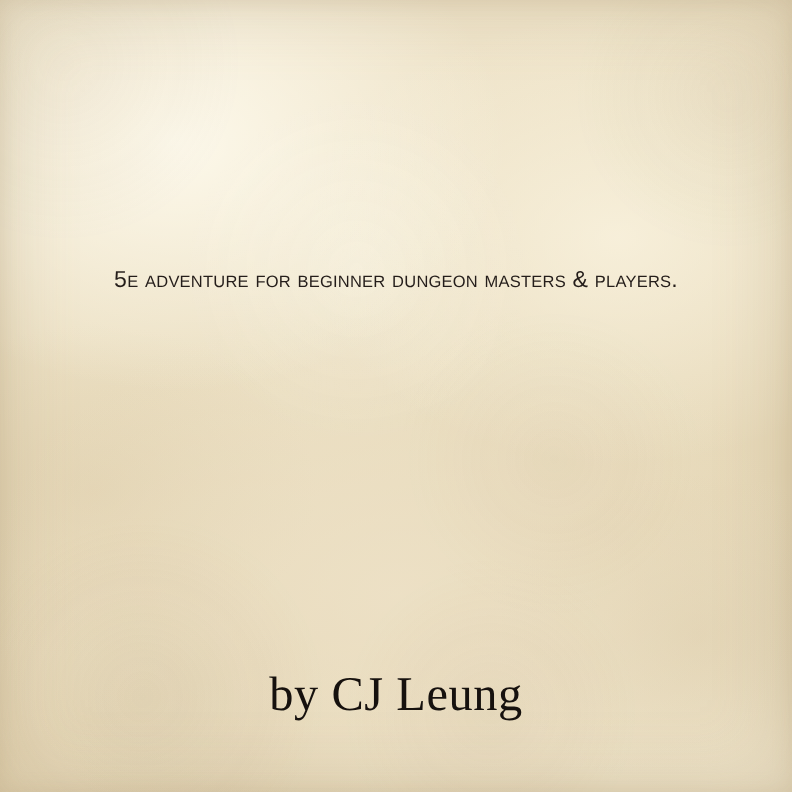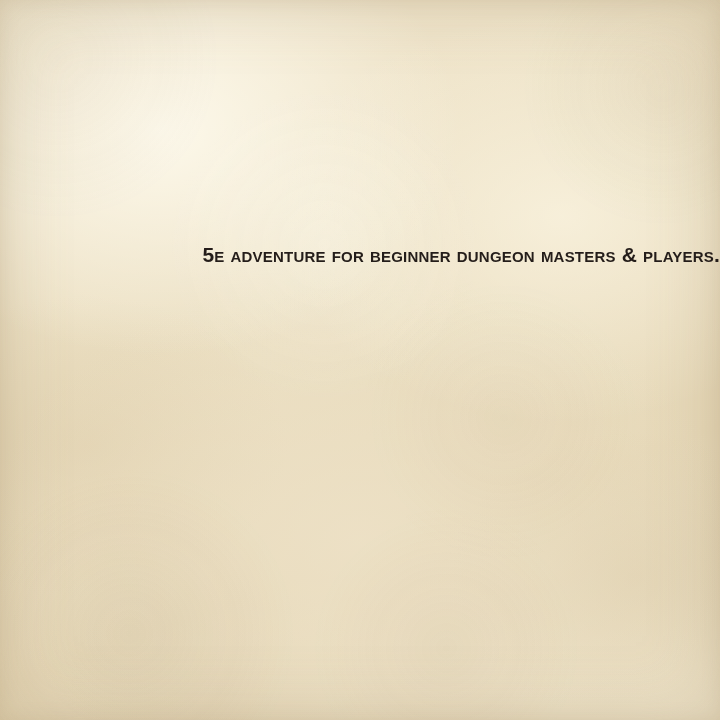--- a/index.html
+++ b/index.html
@@ -63,29 +63,28 @@
     text-transform: lowercase;
     white-space: nowrap;
   }
   .title::first-letter { font-size: 47px; }
 
   .subtitle {
     position: absolute;
     top: 243px;
     left: 0;
     right: 0;
-    text-align: right;
+    text-align: center;
     color: #241d1a;
     font-family: "Liberation Sans", sans-serif;
     font-size: 21px;
     letter-spacing: 0.2px;
     font-variant: small-caps;
     text-transform: lowercase;
     white-space: nowrap;
-    font-weight: bold;
   }
 
   .byline {
     position: absolute;
     top: 605px;
     left: 0;
     right: 0;
     text-align: center;
     color: #16110e;
     font-family: "Liberation Serif", serif;
@@ -97,13 +96,14 @@
 </head>
 <body>
 
 <div class="page">
   <div class="grain"></div>
   <div class="edge-shade"></div>
 
 
   <div class="subtitle">5E Adventure for Beginner Dungeon Masters &amp; Players.</div>
 
+  <div class="byline">by CJ Leung</div>
 </div>
 
 </body></html>

